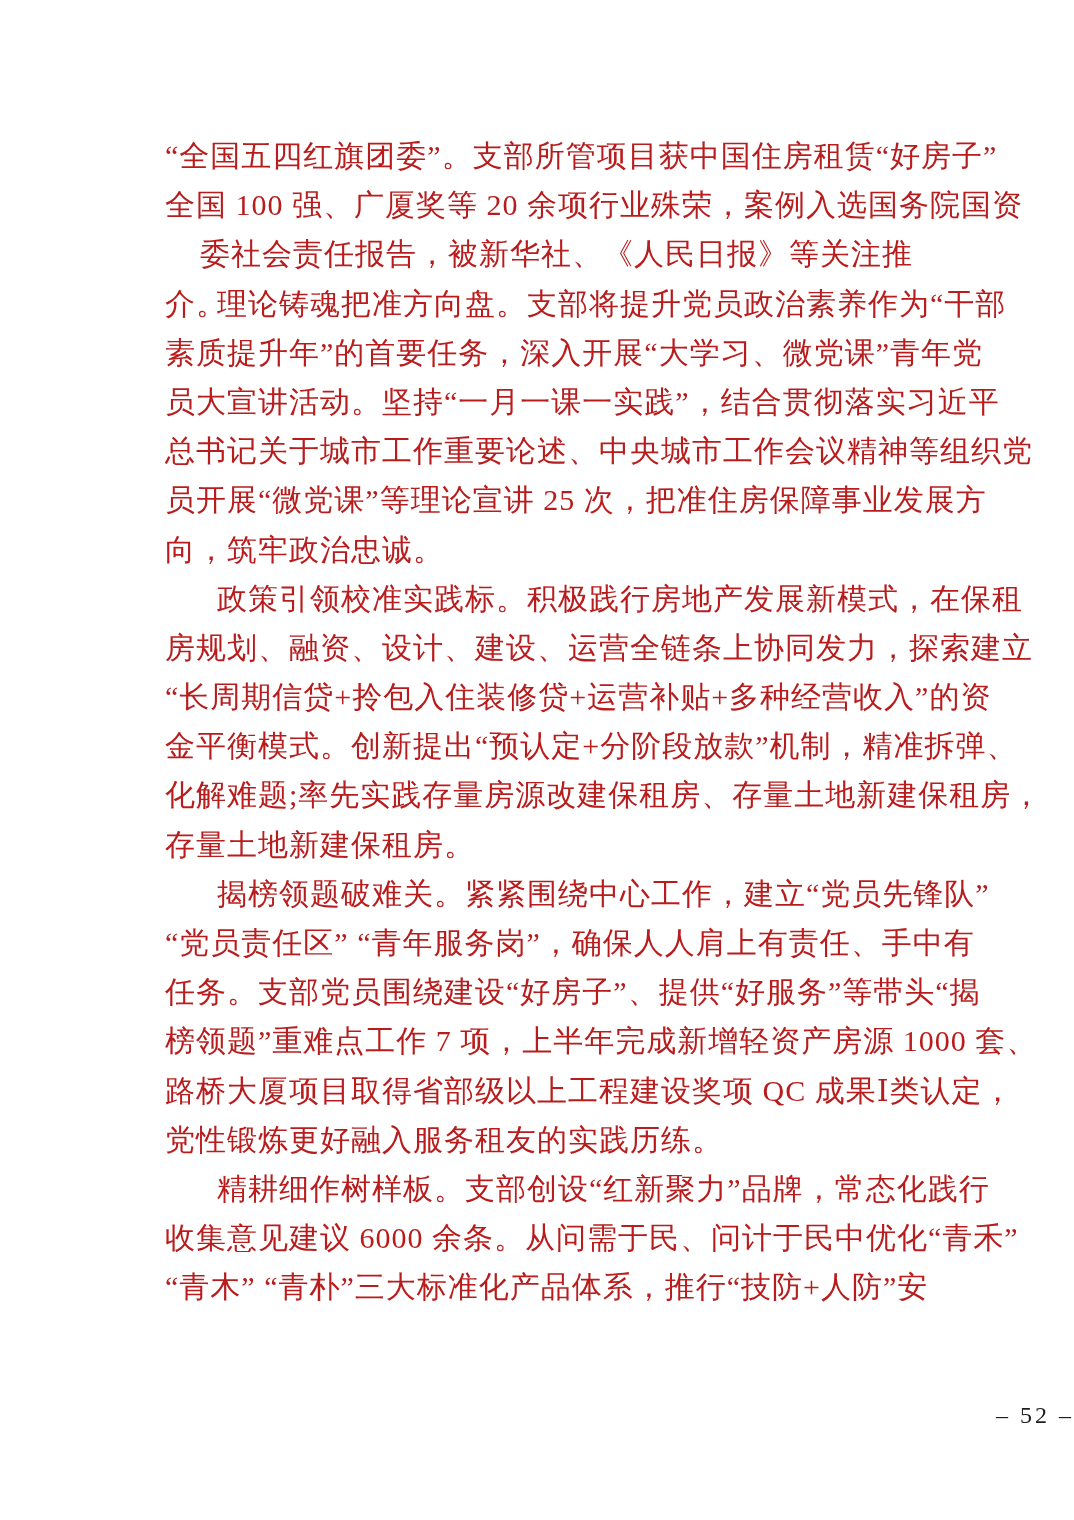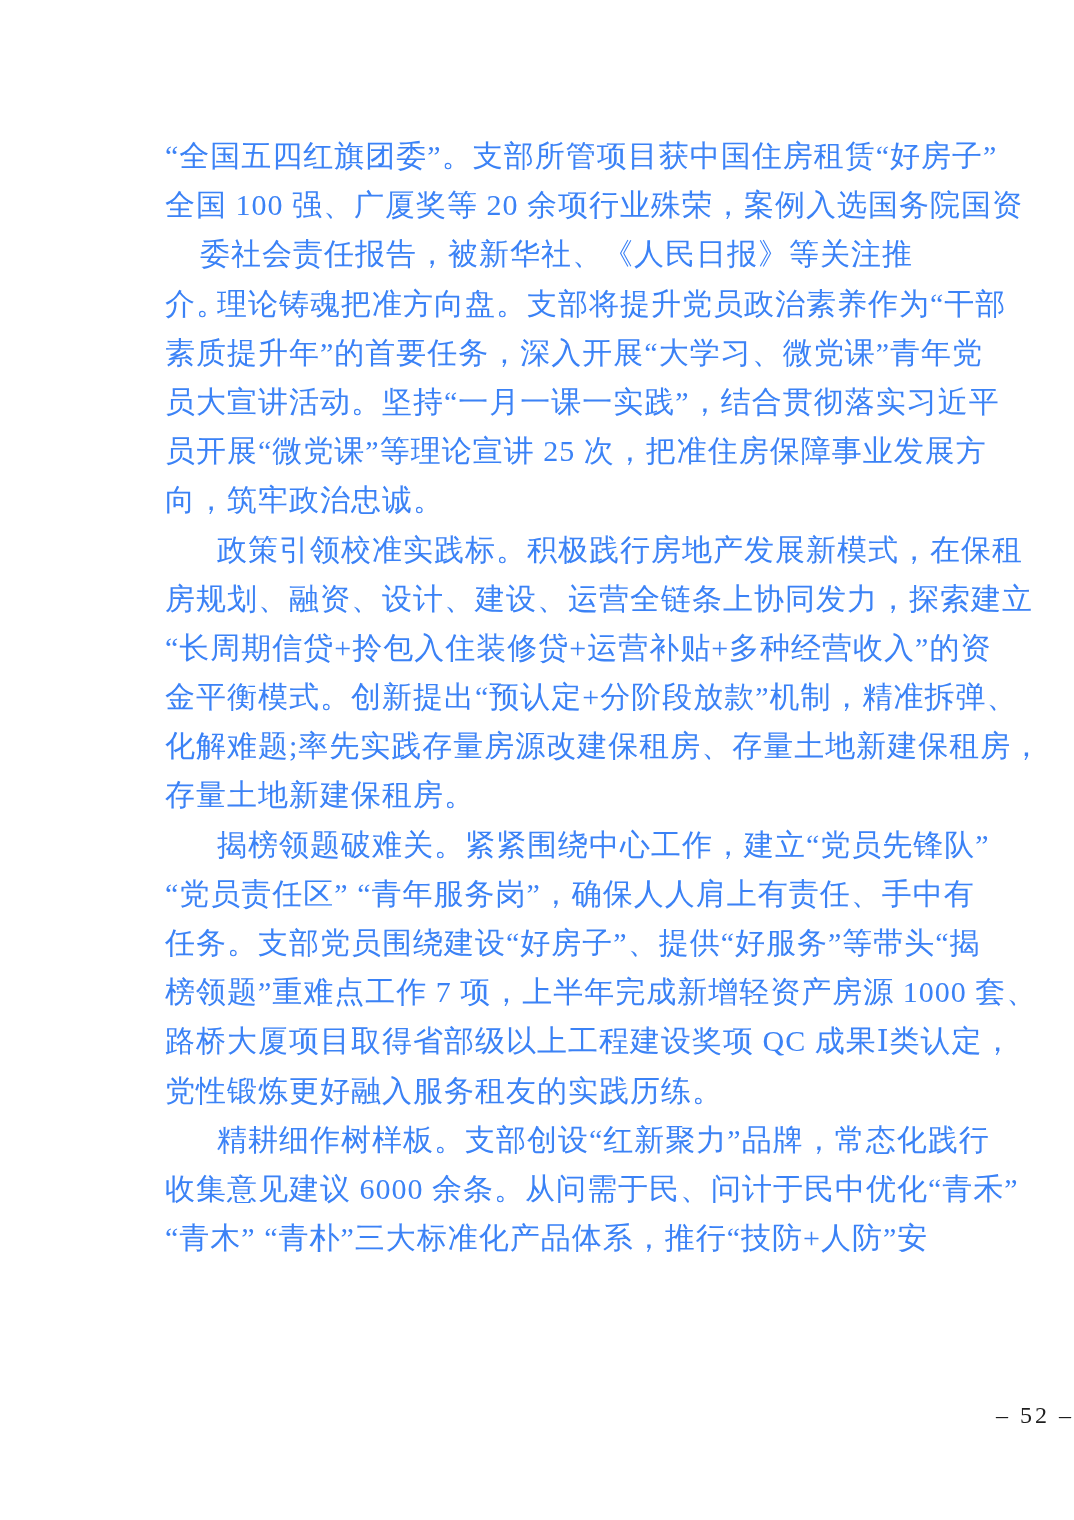--- a/index.html
+++ b/index.html
@@ -30,21 +30,21 @@
     display: block;
     width: 100%;
     height: 49.2px;
     line-height: 49.2px;
     font-size: 30px;
     letter-spacing: 1px;
     white-space: nowrap;
     text-align: justify;
     text-align-last: justify;
     
-    color: #3b82f6;
+    color: #b91c1c;
   }
   .line.end {
     text-align: right;
     text-align-last: left;
     white-space: normal;
   }
   .line.indent {
     text-indent: 52px;
   }
   .footer {
@@ -68,20 +68,21 @@
   <div class="content">
       <div class="paragraph">
         <div class="line">“全国五四红旗团委”。支部所管项目获中国住房租赁“好房子”</div>
         <div class="line">全国 100 强、广厦奖等 20 余项行业殊荣，案例入选国务院国资</div>
         <div class="line end">委社会责任报告，被新华社、《人民日报》等关注推介。</div>
       </div>
       <div class="paragraph">
         <div class="line indent">理论铸魂把准方向盘。支部将提升党员政治素养作为“干部</div>
         <div class="line">素质提升年”的首要任务，深入开展“大学习、微党课”青年党</div>
         <div class="line">员大宣讲活动。坚持“一月一课一实践”，结合贯彻落实习近平</div>
+        <div class="line">总书记关于城市工作重要论述、中央城市工作会议精神等组织党</div>
         <div class="line">员开展“微党课”等理论宣讲 25 次，把准住房保障事业发展方</div>
         <div class="line end">向，筑牢政治忠诚。</div>
       </div>
       <div class="paragraph">
         <div class="line indent">政策引领校准实践标。积极践行房地产发展新模式，在保租</div>
         <div class="line">房规划、融资、设计、建设、运营全链条上协同发力，探索建立</div>
         <div class="line">“长周期信贷+拎包入住装修贷+运营补贴+多种经营收入”的资</div>
         <div class="line">金平衡模式。创新提出“预认定+分阶段放款”机制，精准拆弹、</div>
         <div class="line">化解难题;率先实践存量房源改建保租房、存量土地新建保租房，</div>
         <div class="line end">存量土地新建保租房。</div>

